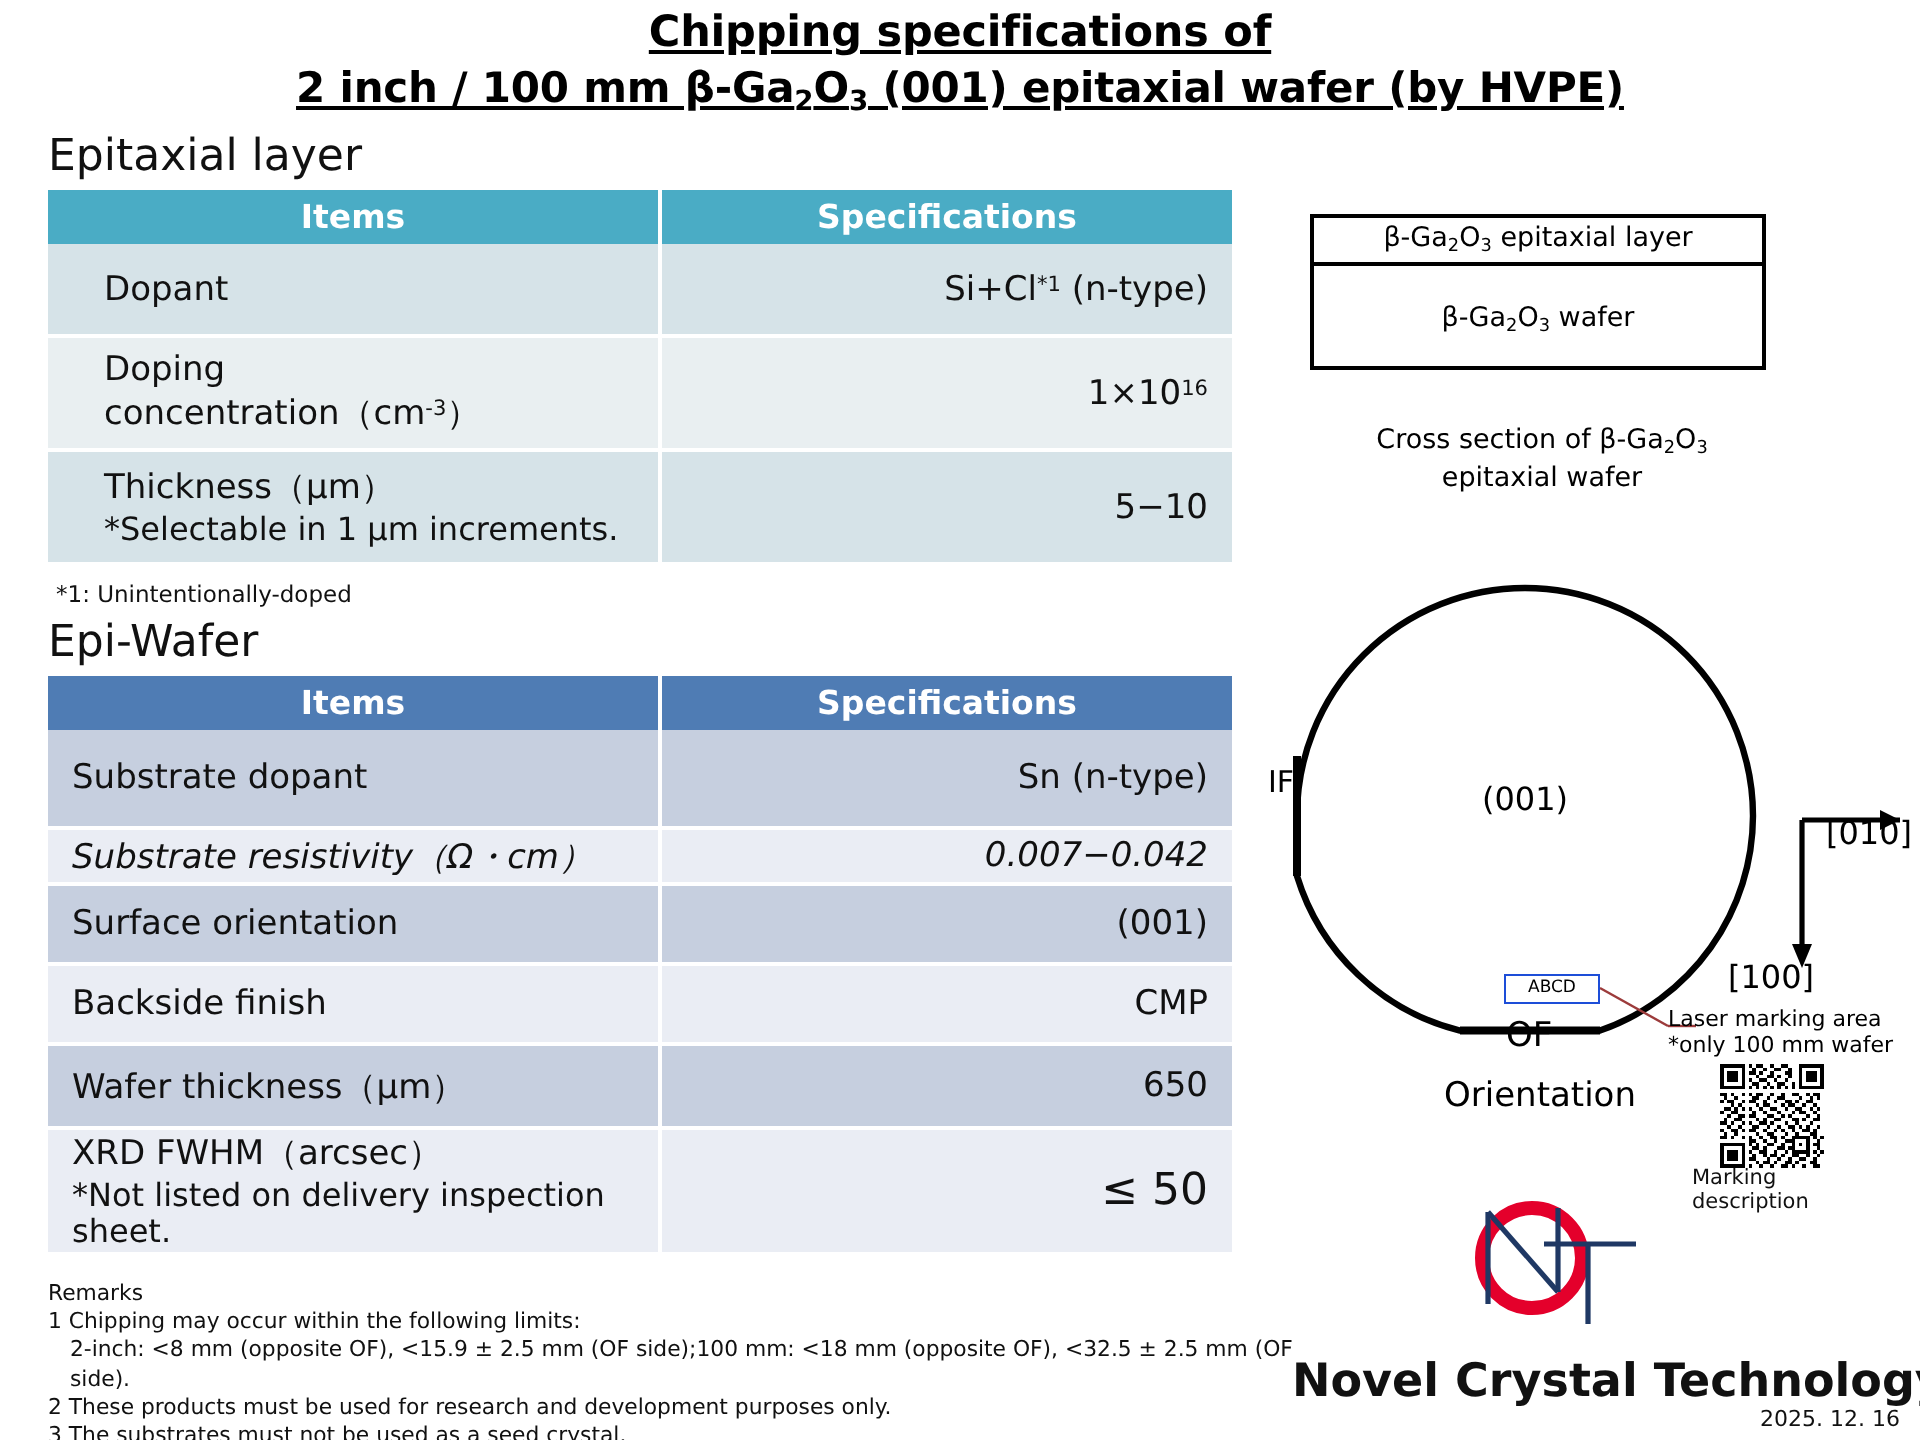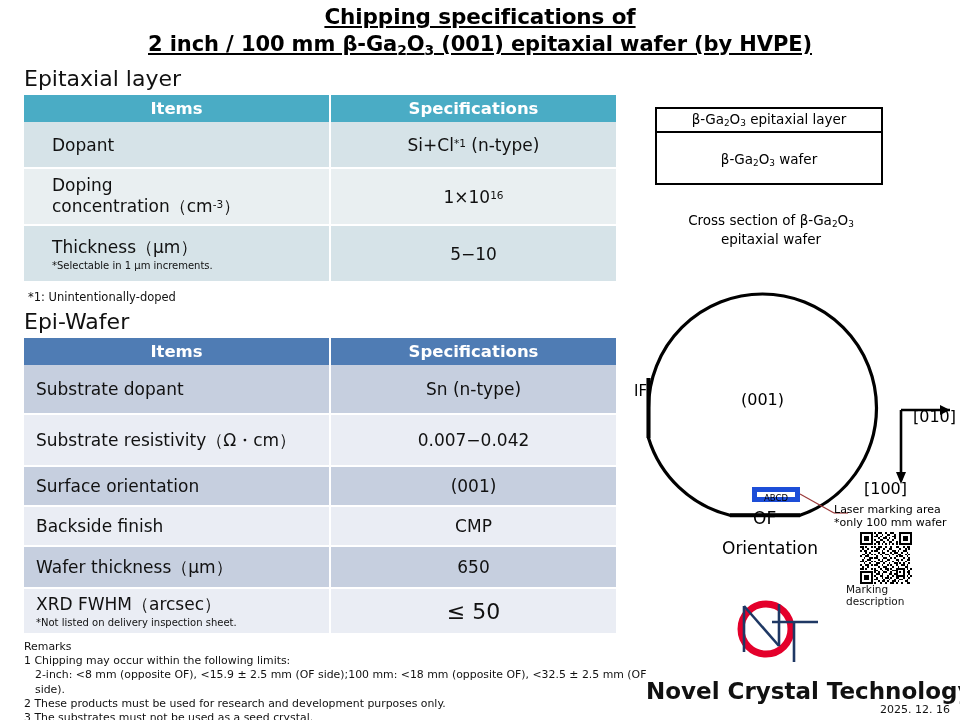--- a/index.html
+++ b/index.html
@@ -66,27 +66,27 @@
     font-size: 16.5px;
     text-align: center;
     height: 27px;
   }
   .spec-table td.item {
     text-align: left;
     font-size: 17px;
     color: #111111;
   }
   .spec-table td.spec {
-    text-align: center;
+    text-align: right;
     font-size: 17px;
     color: #111111;
   }
   .item .note {
     display: block;
-    font-size: 10px;
+    font-size: 16px;
     line-height: 1.15;
     margin-top: 1px;
     color: #111111;
   }
 
   
   #table-epi { left: 24px; top: 95px; width: 592px; }
   #table-epi th { background: #4aacc5; }
   #table-epi th.col-items { width: 306px; border-right: 2px solid #ffffff; }
   #table-epi .row-a td { background: #d6e3e8; }
@@ -165,21 +165,21 @@
   #label-001   { left: 741px; top: 390px; font-size: 16px; }
   #label-of    { left: 753px; top: 508px; font-size: 17px; }
   #label-orientation { left: 722px; top: 538px; font-size: 17px; }
   #label-010   { left: 913px; top: 407px; font-size: 16px; }
   #label-100   { left: 864px; top: 479px; font-size: 16px; }
 
   #laser-box {
     position: absolute;
     left: 752px; top: 487px;
     width: 48px; height: 15px;
-    border: 5px solid #1d4ed8;
+    border: 1px solid #1d4ed8;
     font-size: 8.5px;
     color: #000000;
     text-align: center;
     line-height: 13px;
     background: #ffffff;
   }
   #laser-caption {
     position: absolute;
     left: 834px; top: 503px;
     width: 126px;
@@ -271,21 +271,21 @@
       <tr>
         <th class="col-items">Items</th>
         <th>Specifications</th>
       </tr>
     </thead>
     <tbody>
       <tr class="row-a" style="height:49px;">
         <td class="item">Substrate dopant</td>
         <td class="spec">Sn (n-type)</td>
       </tr>
-      <tr class="row-b" style="height:52px;">
+      <tr class="row-b" style="height:28px;font-style:italic;">
         <td class="item">Substrate resistivity（Ω・cm）</td>
         <td class="spec">0.007−0.042</td>
       </tr>
       <tr class="row-a" style="height:40px;">
         <td class="item">Surface orientation</td>
         <td class="spec">(001)</td>
       </tr>
       <tr class="row-b" style="height:40px;">
         <td class="item">Backside finish</td>
         <td class="spec">CMP</td>

